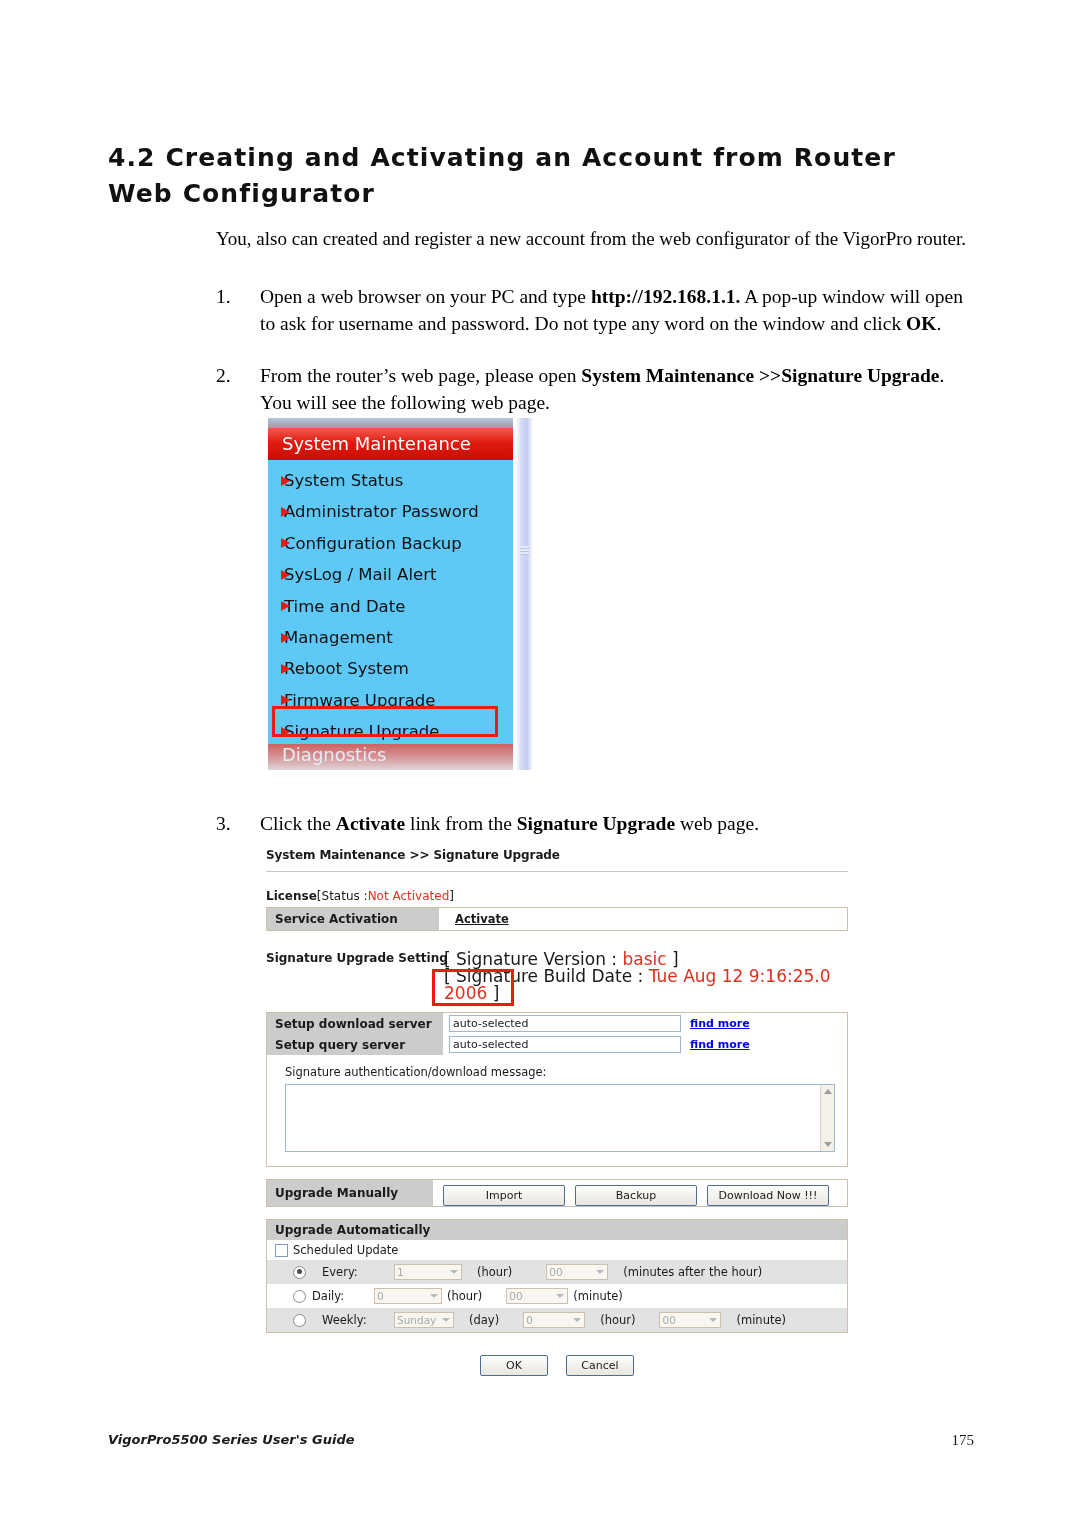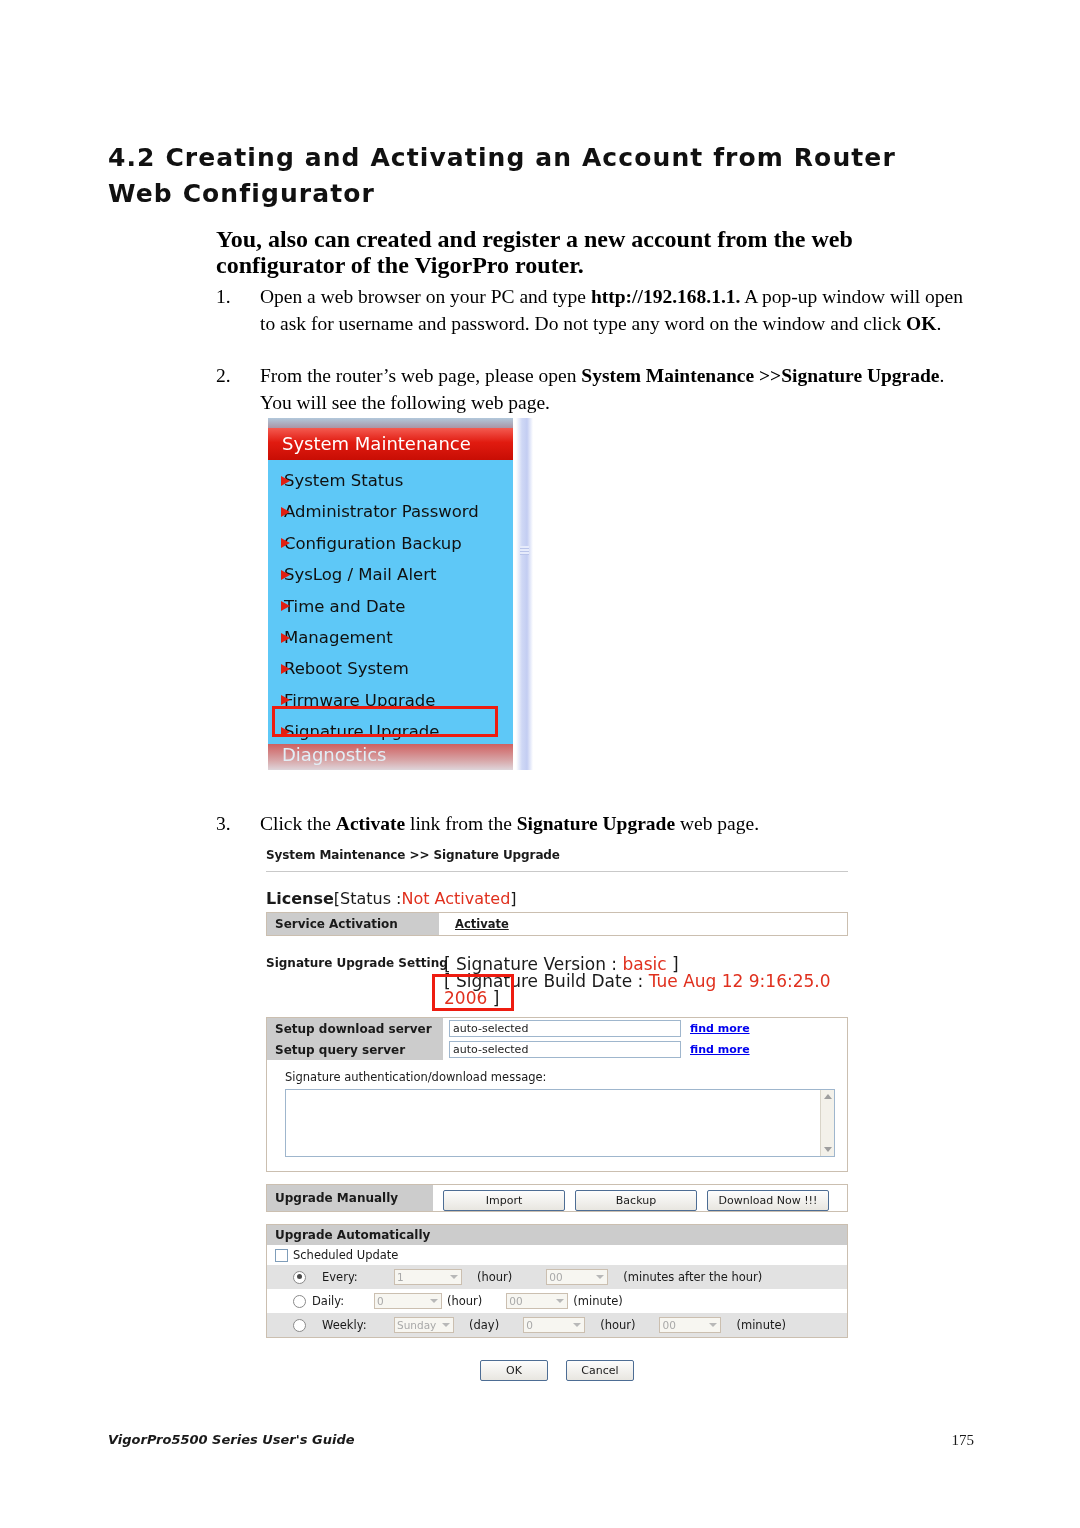--- a/index.html
+++ b/index.html
@@ -29,24 +29,23 @@
     line-height: 36px;
     color: #111;
   }
 
   
   .intro-para {
     position: absolute;
     left: 216px;
     top: 226px;
     width: 750px;
-    font-size: 24px;
+    font-size: 19px;
     line-height: 26px;
     font-family: "Liberation Serif", serif;
-    font-weight: bold;
   }
 
   .numbered-item {
     position: absolute;
     display: flex;
     font-size: 19.5px;
     line-height: 27px;
   }
   .numbered-item .num {
     width: 44px;
@@ -184,21 +183,21 @@
     letter-spacing: -0.1px;
   }
   .ws-rule {
     height: 1px;
     background: #c9c9c9;
     margin-top: 9px;
   }
   .ws-license-line {
     margin-top: 17px;
     margin-bottom: 4px;
-    font-size: 16px;
+    font-size: 12px;
   }
   .ws-license-line .lic-label { font-weight: bold; }
   .red-text { color: #e0301e; }
 
   .ws-table {
     border: 1px solid #cbbfb0;
     background: #ffffff;
     box-sizing: border-box;
   }
   .ws-row {

